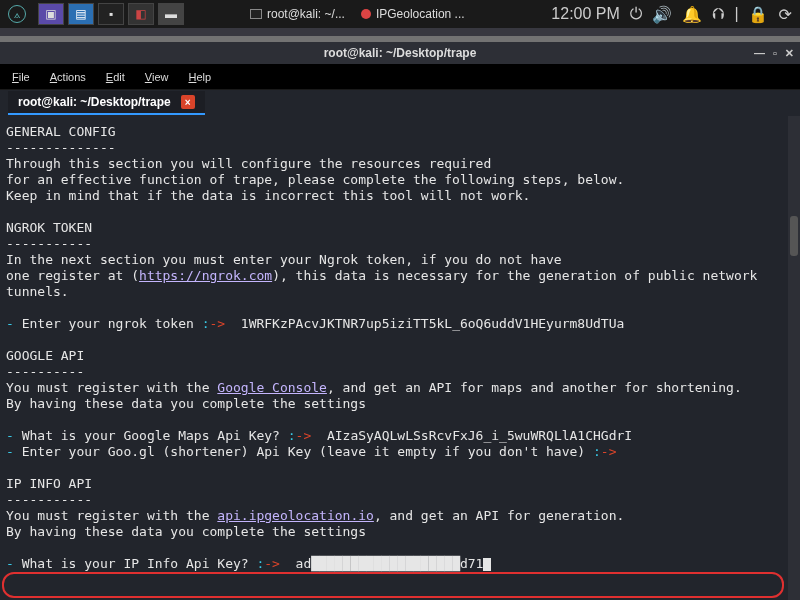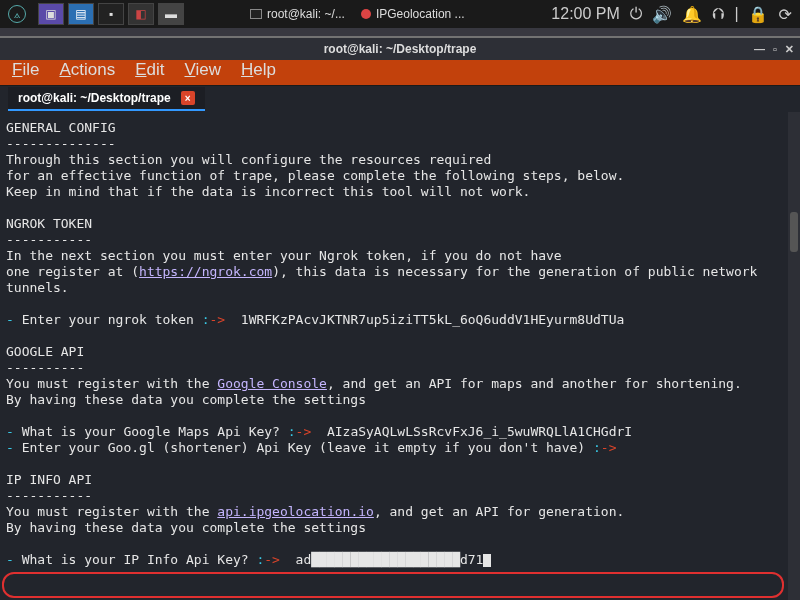--- a/index.html
+++ b/index.html
@@ -91,35 +91,35 @@
     position:absolute; right:28px; bottom:28px;
     width:42px; height:42px; background:#2a2a30; border-radius:21px;
     display:flex; align-items:center; justify-content:center; color:#ddd;
     box-shadow:0 0 4px #000;
   }
 
   
   .terminal-window {
     position:absolute; top:36px; left:0; right:0; bottom:0;
     background:#22252c;
-    border-top:2px solid #737373;
+    border-top:6px solid #737373;
     display:flex; flex-direction:column;
     z-index:5;
   }
   .term-titlebar {
     height:22px; background:#2d2f36; color:#ddd; font-size:12px; font-weight:bold;
     display:flex; align-items:center; justify-content:center;
     position:relative;
   }
   .term-titlebar .win-btns {
     position:absolute; right:6px; display:flex; gap:8px; color:#ccc; font-size:11px;
   }
   .term-menubar {
-    height:26px; background:#c2410c; display:flex; 
-    padding:0 12px; gap:20px; color:#ddd; font-size:17px;
+    height:26px; background:#000000; display:flex; align-items:center;
+    padding:0 12px; gap:20px; color:#ddd; font-size:11px;
     border-bottom:1px solid #1a1a1a;
   }
   .term-menubar span u { text-decoration:underline; }
   .term-tabbar {
     height:26px; background:#22252c; display:flex; align-items:center;
     padding:0 8px;
   }
   .term-tab {
     background:#1c1e24; color:#fff; font-size:12px; font-weight:bold;
     padding:4px 10px; display:flex; align-items:center; gap:10px;

